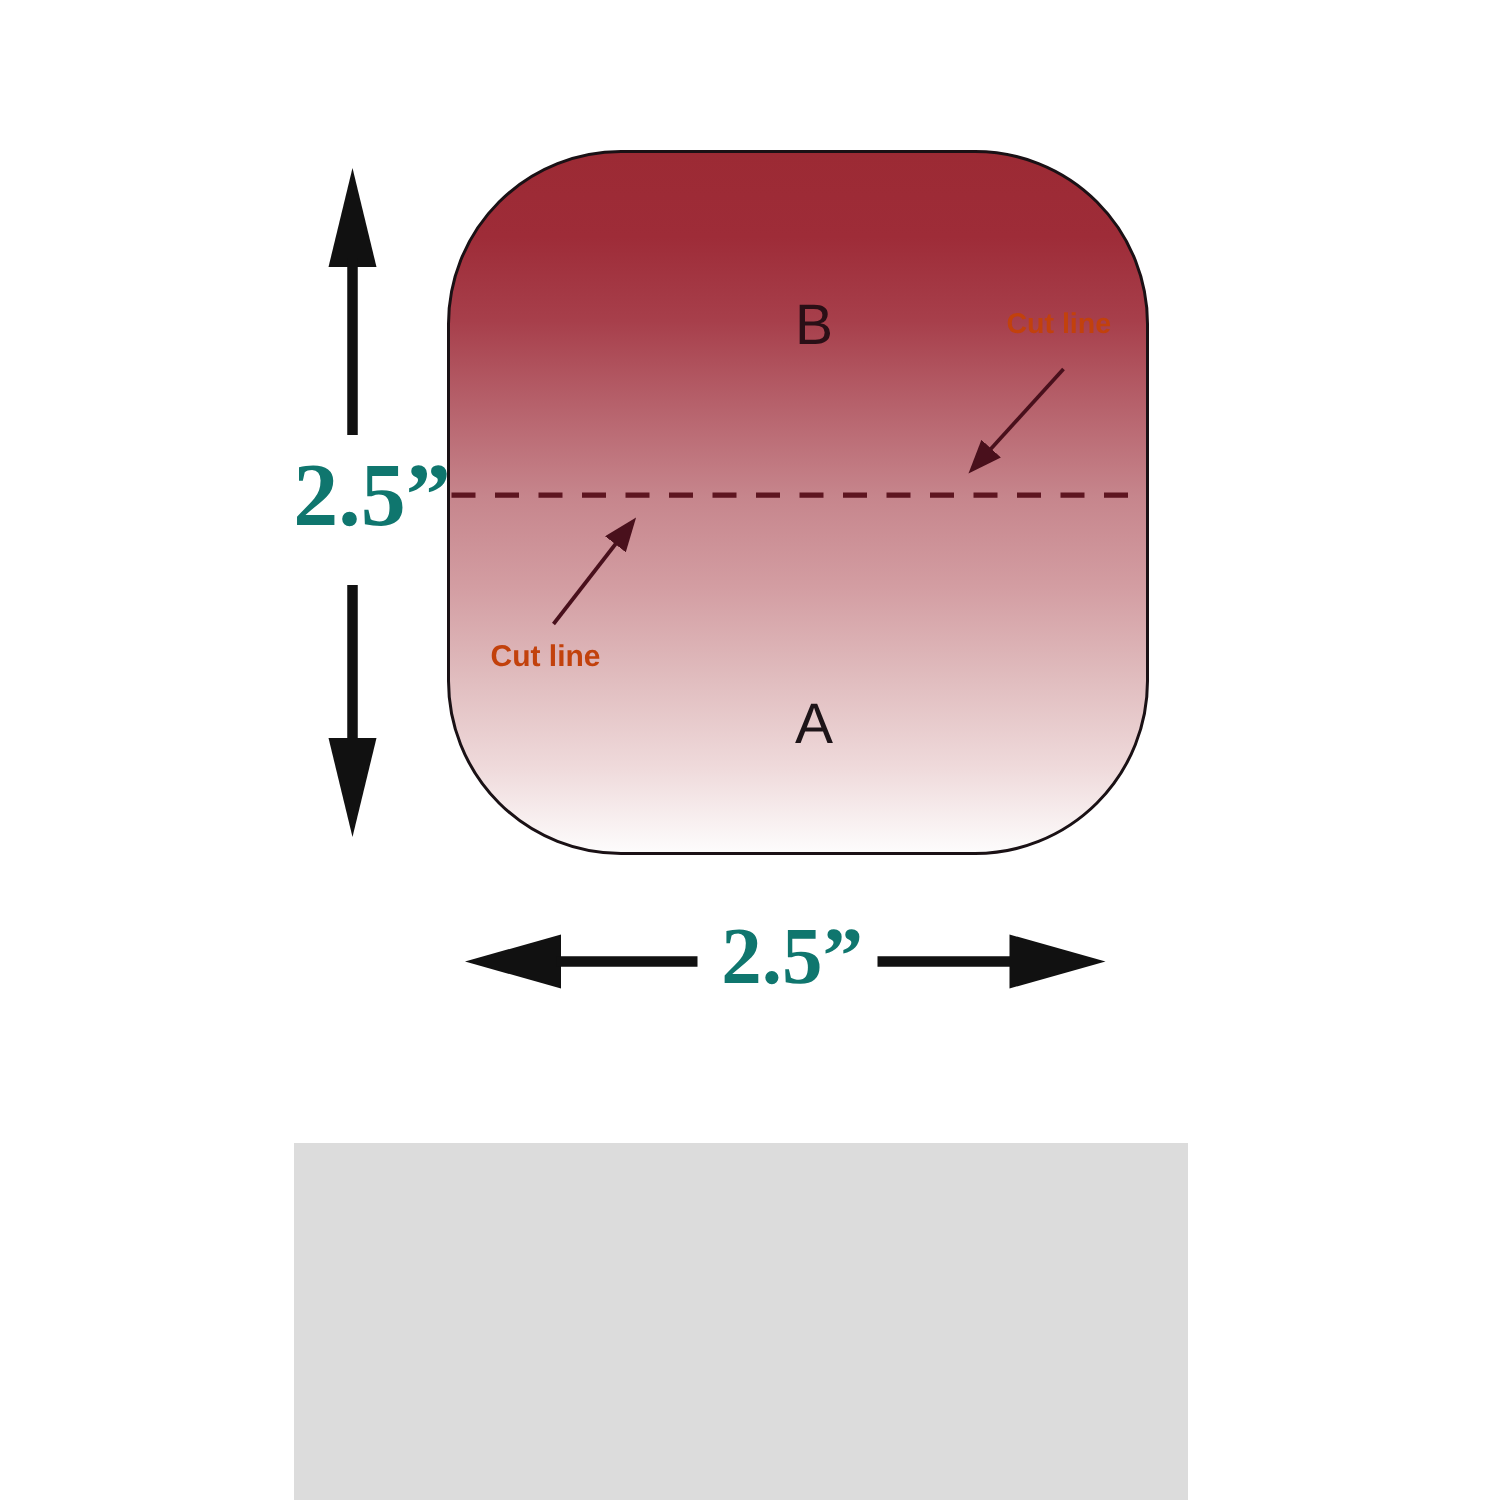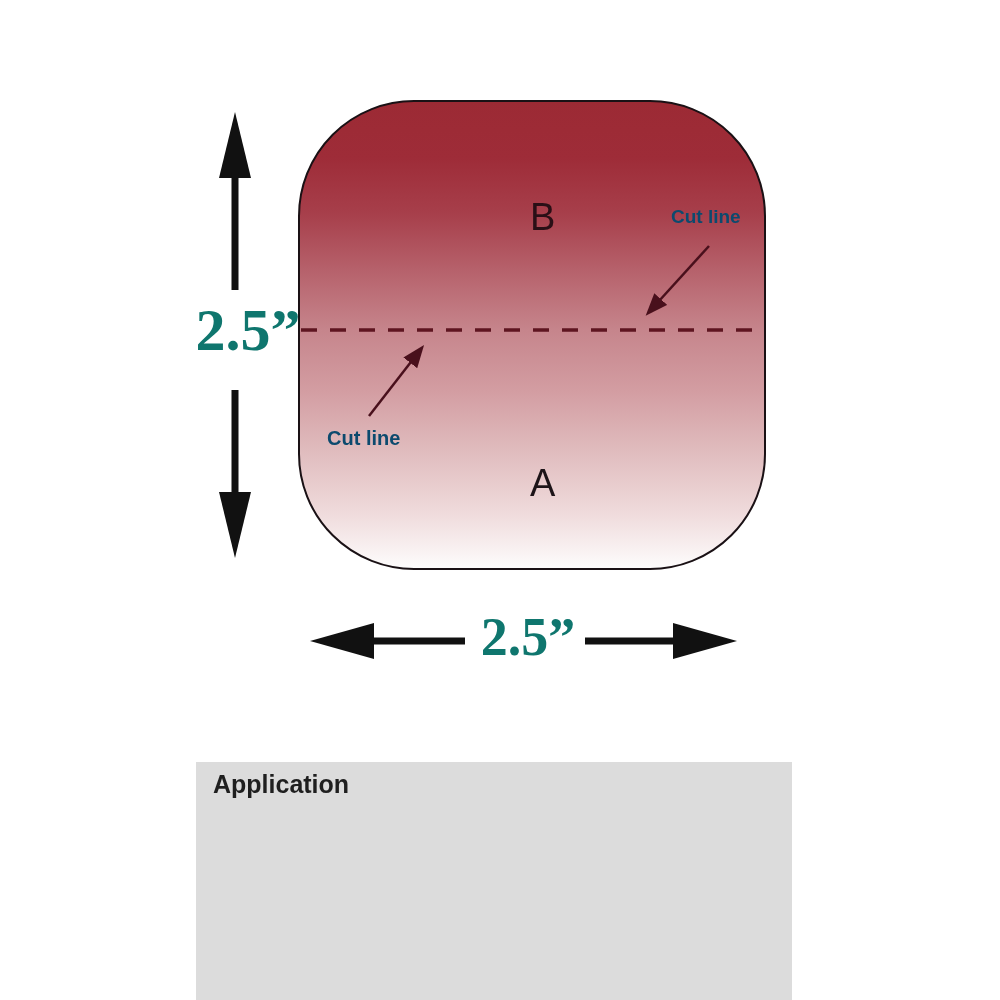--- a/index.html
+++ b/index.html
@@ -53,21 +53,21 @@
     font-weight: 500;
     letter-spacing: 0.5px;
   }
   .section-label.b { left: 503px; top: 196px; color: #2a0f16; }
   .section-label.a { left: 503px; top: 462px; color: #1d1418; }
 
   .cutline-label {
     position: absolute;
     font-size: 19px;
     font-weight: 600;
-    color: #0c4a6e;
+    color: #c2410c;
     white-space: nowrap;
   }
   .cutline-label.top { left: 671px; top: 206px; }
   .cutline-label.bottom { left: 327px; top: 427px; font-size: 20px; }
 
   .dim-label {
     position: absolute;
     font-family: "Liberation Serif", serif;
     font-weight: 700;
     color: #0f766e;
@@ -141,17 +141,16 @@
   <div class="section-label b">B</div>
   <div class="section-label a">A</div>
 
   <div class="cutline-label top">Cut line</div>
   <div class="cutline-label bottom">Cut line</div>
 
   <div class="dim-label vertical">2.5”</div>
   <div class="dim-label horizontal">2.5”</div>
 
   <div class="info-box">
-    <div class="heading">Application</div>
     <div class="spacer"></div>
   </div>
 
 </div>
 
 </body></html>

